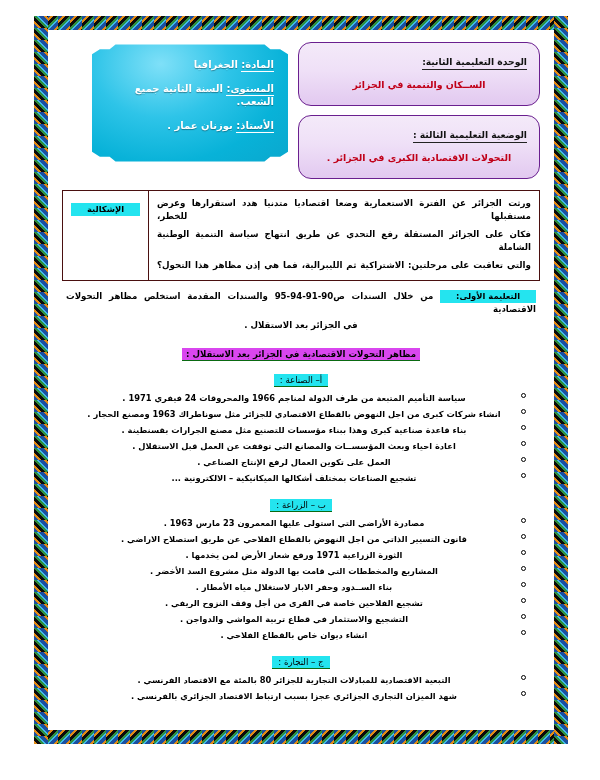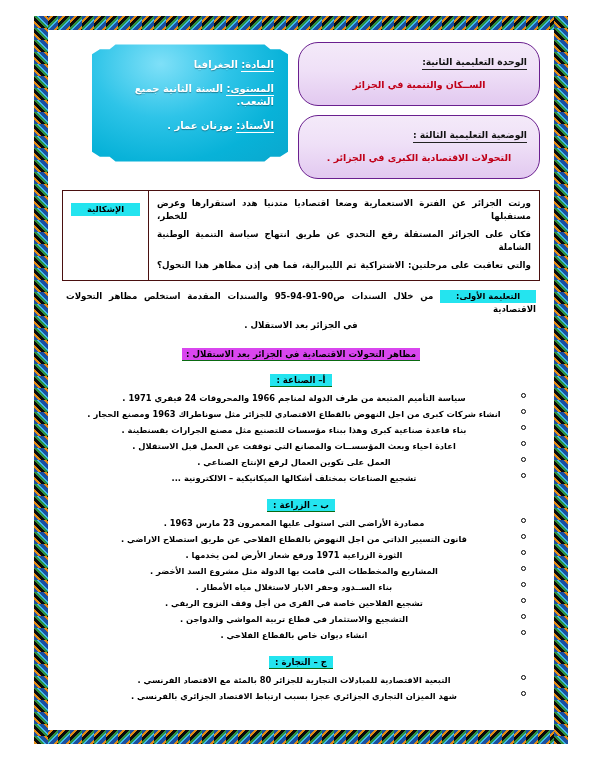--- a/index.html
+++ b/index.html
@@ -101,21 +101,21 @@
 
   
   .purple-col {
     flex: 0 0 242px;
     display: flex;
     flex-direction: column;
     gap: 9px;
   }
   .purple-box {
     border: 1.6px solid #6a1f8f;
-    border-radius: 20px;
+    border-radius: 13px;
     background: linear-gradient(180deg, #f4eaf9 0%, #efe0f7 45%, #e2c9f0 100%);
     padding: 7px 12px 5px 12px;
     box-sizing: border-box;
     min-height: 64px;
   }
   .purple-title {
     font-size: 9.2px;
     font-weight: bold;
     color: #111111;
     text-align: right;
@@ -238,21 +238,21 @@
     border-bottom: 1.6px solid #0a6a12;
     display: inline-block;
   }
   .sub-heading {
     text-align: center;
     margin: 6px 0 5px 0;
   }
   .sub-heading span {
     background: #24e4ef;
     color: #000;
-    font-weight: bold;
+    font-weight: normal;
     font-size: 8.6px;
     padding: 1px 6px;
     border-bottom: 1.6px solid #0a6a12;
     display: inline-block;
   }
   .bullets {
     list-style: none;
     margin: 0;
     padding: 0;
   }

